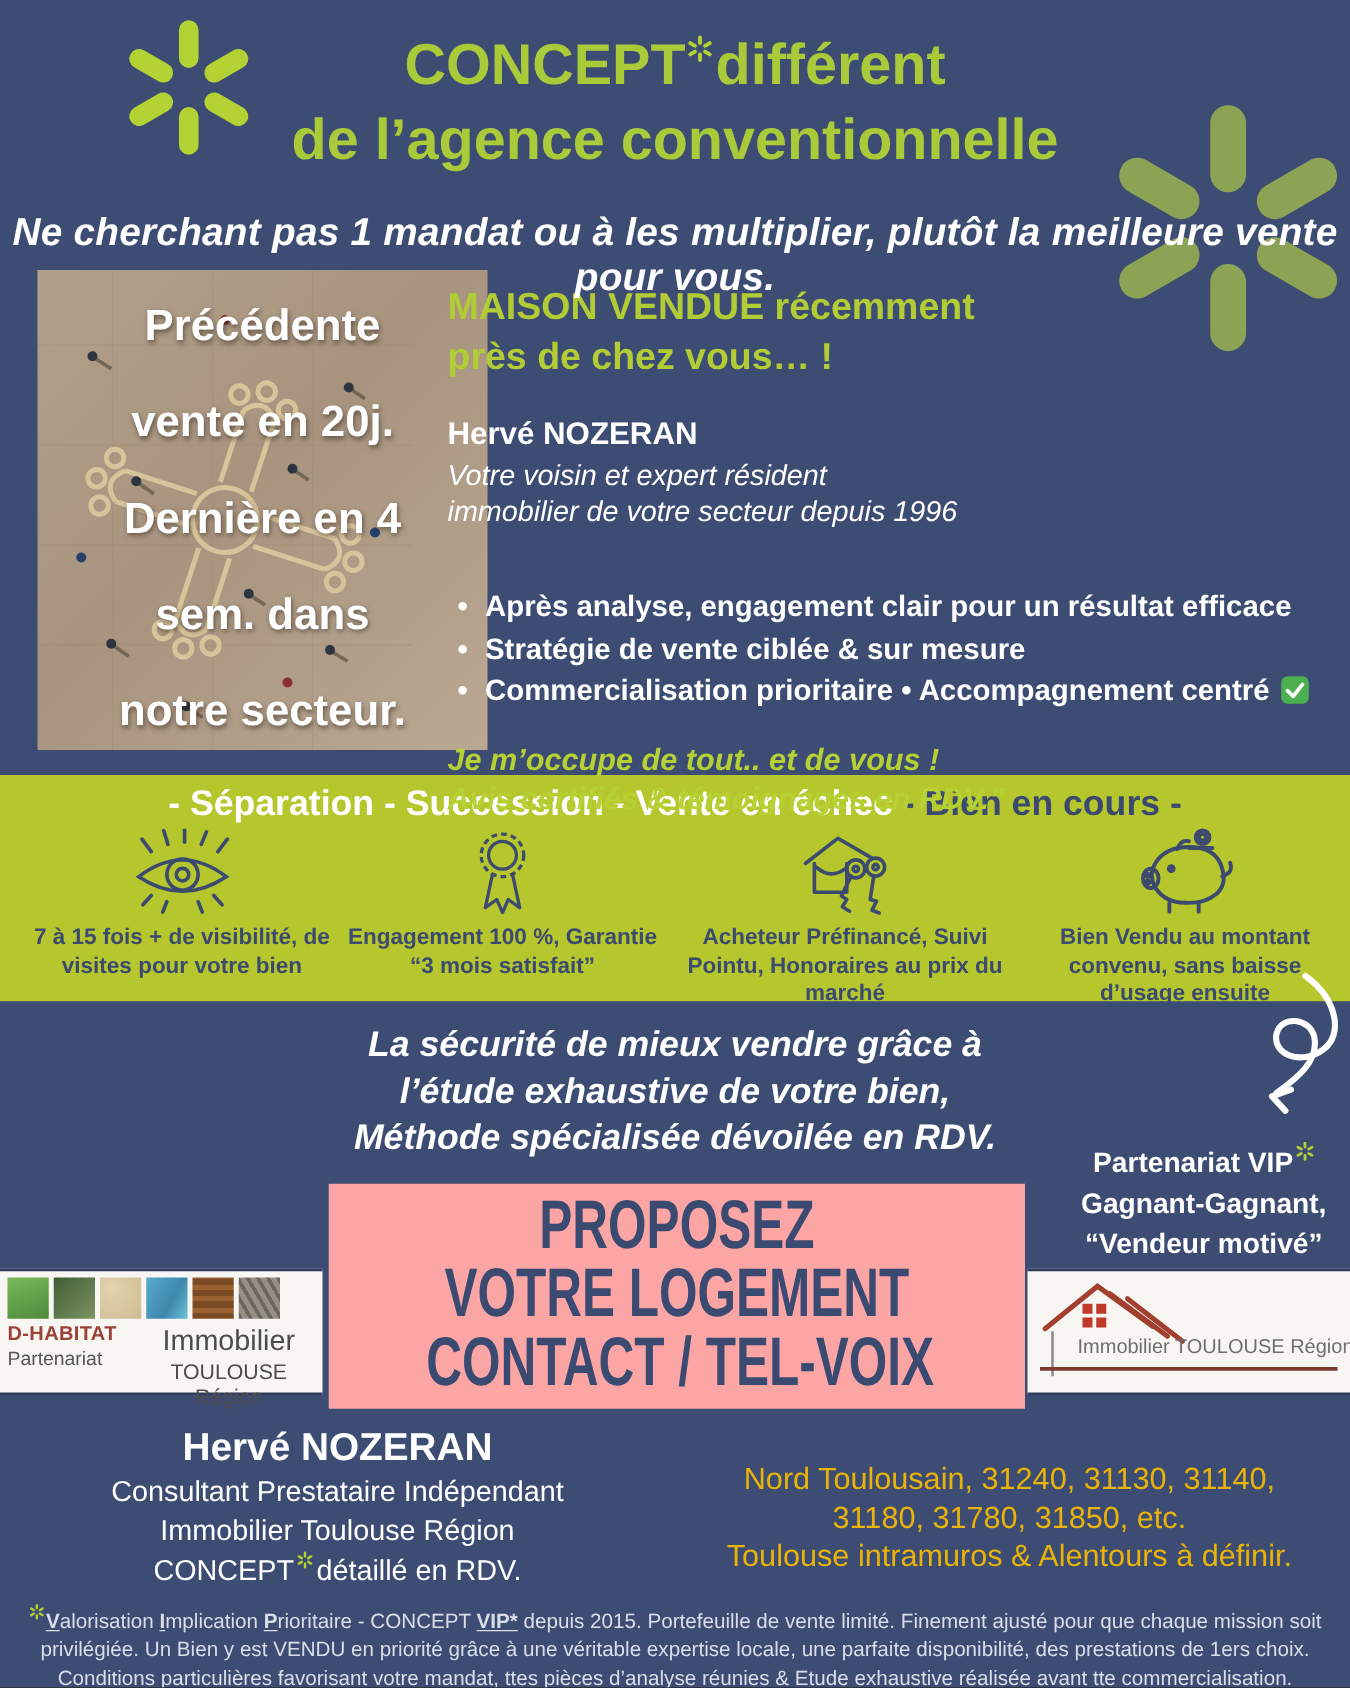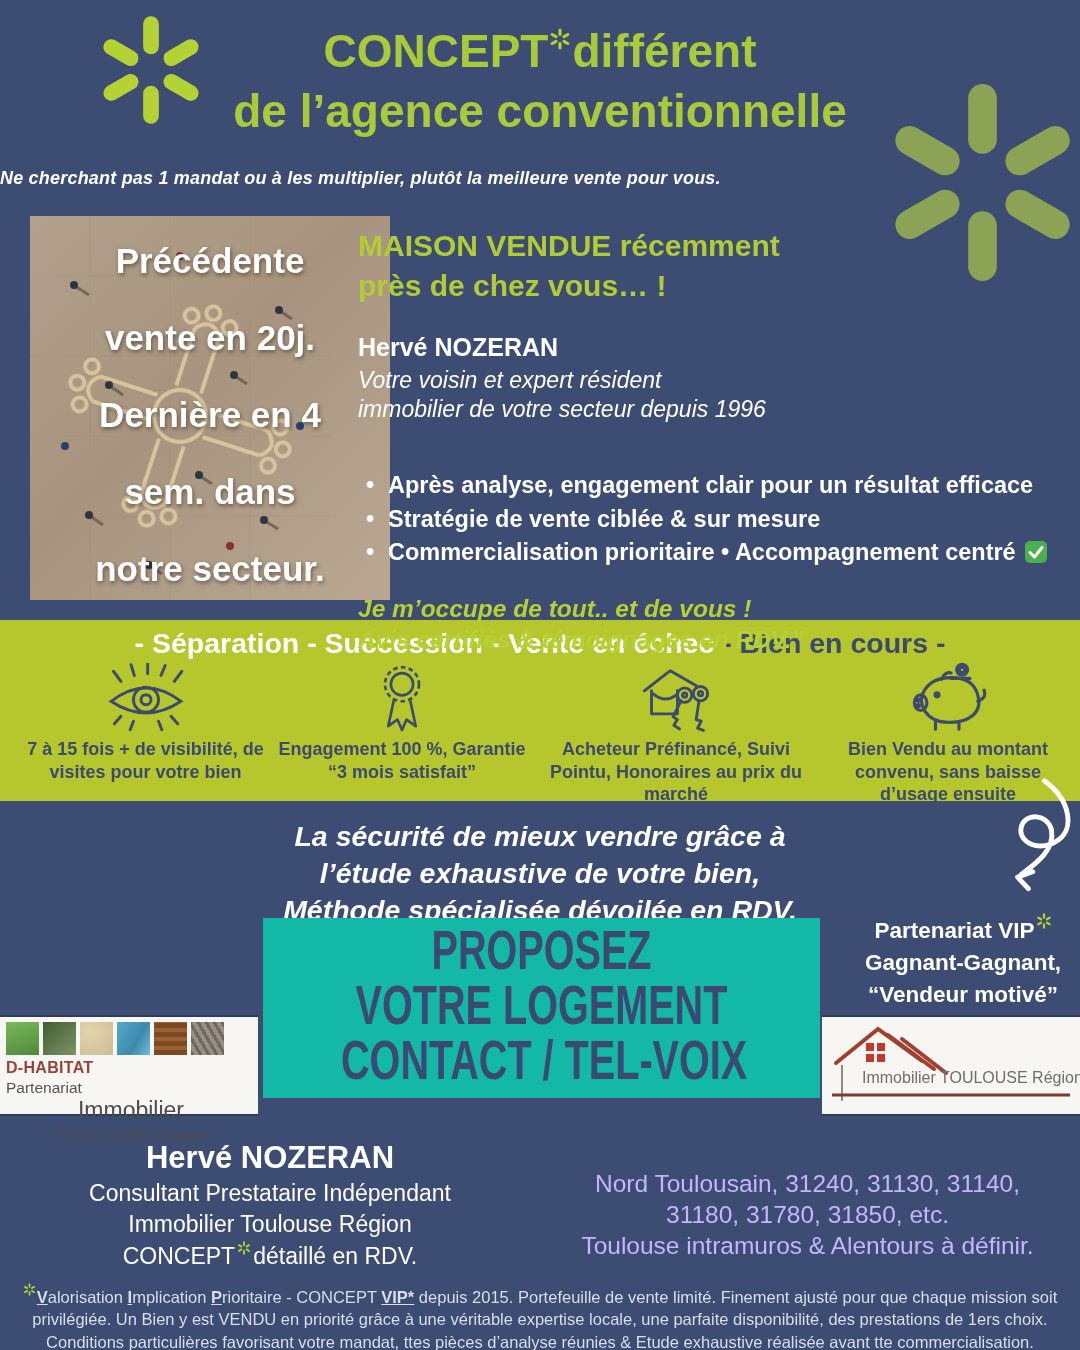--- a/index.html
+++ b/index.html
@@ -6,21 +6,21 @@
   .poster{position:relative;width:1080px;height:1350px;background:#3d4c73;overflow:hidden;
           font-family:"Liberation Sans",sans-serif;margin:0 auto;}
   .abs{position:absolute;}
 
   
   .spark-left{left:95px;top:14px;width:112px;height:112px;}
   .spark-right{left:880px;top:80px;width:205px;height:205px;z-index:1;}
   .title1{left:0;top:24px;width:100%;text-align:center;color:#a9cb3a;font-size:46px;font-weight:bold;z-index:2;}
   .title2{left:0;top:84px;width:100%;text-align:center;color:#a9cb3a;font-size:46px;font-weight:bold;z-index:2;}
   .mini-spark{display:inline-block;width:22px;height:22px;vertical-align:middle;transform:translateY(-16px);margin:0 1px;}
-  .subtitle{left:0;top:168px;width:100%;text-align:left;color:#ffffff;font-size:18px;font-weight:bold;
+  .subtitle{left:0;top:168px;width:100%;text-align:center;color:#ffffff;font-size:31px;font-weight:bold;
             font-style:italic;z-index:3;letter-spacing:.2px;}
 
   
   .photo{left:30px;top:216px;width:360px;height:384px;background:linear-gradient(135deg,#b2a08c 0%,#a8947e 45%,#baa893 100%);overflow:hidden;}
   .photo svg{position:absolute;left:0;top:0;}
   .photo-text{position:absolute;left:0;top:6px;width:100%;text-align:center;color:#fff;font-weight:bold;
               font-size:35px;line-height:77px;text-shadow:1px 2px 4px rgba(40,30,20,.55);}
 
   
   .rcol{left:358px;top:226px;width:712px;z-index:2;}
@@ -45,50 +45,50 @@
   .band-cap{font-size:18px;font-weight:bold;color:#3b4a6e;line-height:22.5px;margin-top:4px;}
 
   
   .mid-text{left:0;top:818px;width:1080px;text-align:center;color:#fff;font-size:28.5px;font-weight:bold;
             font-style:italic;line-height:37px;}
   .curl-arrow{left:982px;top:770px;width:98px;height:150px;z-index:2;}
   .vip-block{left:850px;top:913px;width:226px;text-align:center;color:#fff;font-size:22.5px;font-weight:bold;line-height:32px;}
   .vip-spark{display:inline-block;width:16px;height:16px;vertical-align:super;margin-left:1px;}
 
   
-  .green-box{left:263px;top:918px;width:557px;height:180px;background:#14b8a6;text-align:center;overflow:hidden;}
+  .green-box{left:263px;top:947px;width:557px;height:180px;background:#fca5a5;text-align:center;overflow:hidden;}
   .gb-line{color:#3a4a71;font-weight:bold;font-size:55px;line-height:55px;transform:scaleX(.72);transform-origin:center;white-space:nowrap;}
   .gb-line:first-child{margin-top:5px;}
 
   .logo-left{left:0;top:1015px;width:258px;height:97px;background:#f7f6f3;border-top:2px solid #2c3a5c;border-bottom:2px solid #2c3a5c;}
   .tiles{display:flex;gap:4px;padding:5px 0 0 6px;}
   .tile{width:33px;height:33px;}
   .t1{background:linear-gradient(160deg,#7ab85a,#4e8a3c);}
   .t2{background:linear-gradient(135deg,#3f5c33,#7d9464);}
   .t3{background:radial-gradient(circle at 30% 30%,#e3d4ae,#cdbb92);}
   .t4{background:linear-gradient(120deg,#57aacb,#3d89ad 60%,#6fc0da);}
   .t5{background:repeating-linear-gradient(0deg,#7c4a22 0 5px,#9a6232 5px 9px);}
   .t6{background:repeating-linear-gradient(60deg,#6d685f 0 3px,#978f83 3px 7px);}
-  .ll-text{display:flex;padding:4px 2px 0 6px;flex-direction:column;}
+  .ll-text{display:flex;padding:4px 2px 0 6px;}
   .ll-col1{width:104px;text-align:left;}
   .ll-l1{color:#9c4136;font-size:16px;font-weight:bold;letter-spacing:.3px;}
   .ll-l2{color:#555;font-size:15.5px;margin-top:2px;}
   .ll-col2{flex:1;text-align:center;color:#4c4c4c;}
   .ll-l3{font-size:23px;}
   .ll-l4{font-size:17px;margin-top:2px;}
 
   .logo-right{left:822px;top:1015px;width:258px;height:97px;background:#f7f6f3;border-top:2px solid #2c3a5c;border-bottom:2px solid #2c3a5c;}
   .lr-text{position:absolute;left:40px;top:52px;font-size:16px;color:#6e6e6e;white-space:nowrap;}
 
   
   .contact-left{left:30px;top:1140px;width:480px;text-align:center;color:#fff;}
   .c-name{font-size:31px;font-weight:bold;}
   .c-line{font-size:23px;line-height:28px;margin-top:3px;}
   .c-spark{display:inline-block;width:14px;height:14px;vertical-align:super;margin:0 2px;}
-  .contact-right{left:545px;top:1168px;width:525px;text-align:center;color:#c4b5fd;font-size:24.5px;line-height:31px;}
+  .contact-right{left:545px;top:1168px;width:525px;text-align:center;color:#eab308;font-size:24.5px;line-height:31px;}
 
   
   .footer{left:0;top:1283px;width:1080px;text-align:center;color:#d9deea;font-size:16.5px;line-height:22.5px;}
   .footer .row{white-space:nowrap;}
   .u{font-weight:bold;text-decoration:underline;}
   .f-spark{display:inline-block;width:13px;height:13px;vertical-align:super;margin-right:1px;}
 
   svg{display:block;}
   .inline-svg{display:inline-block;}
 </style>

